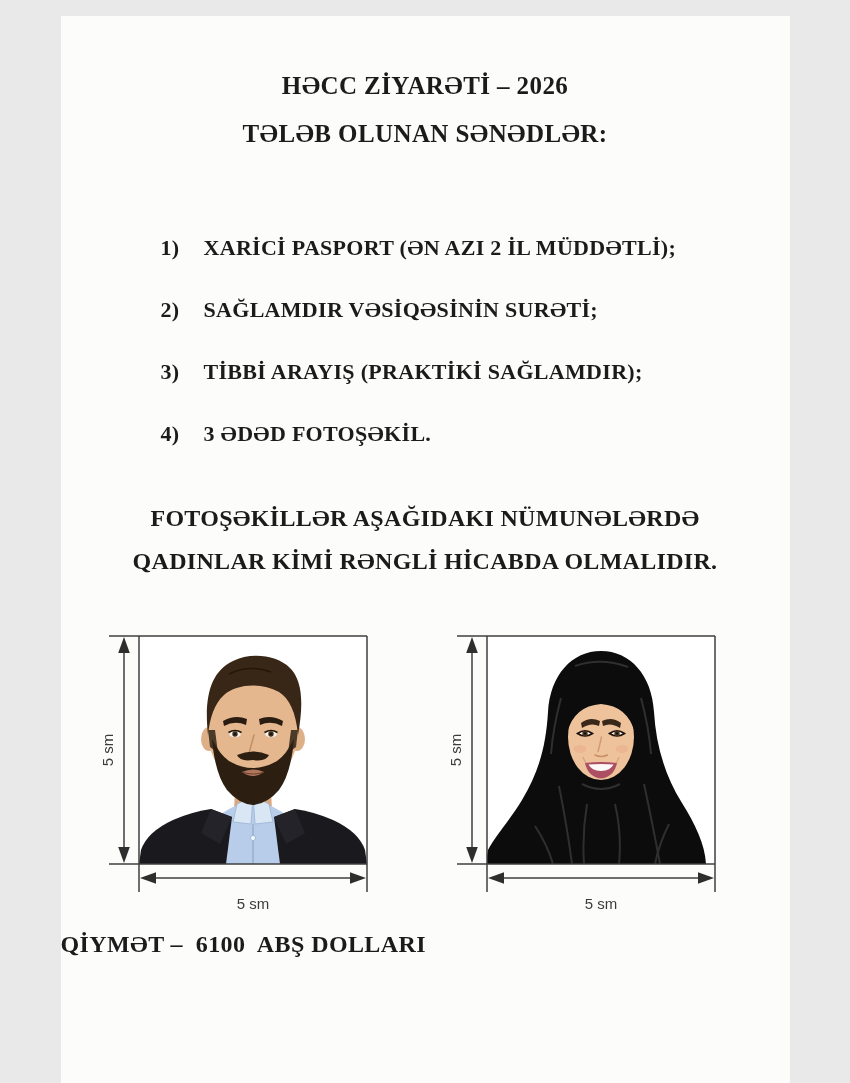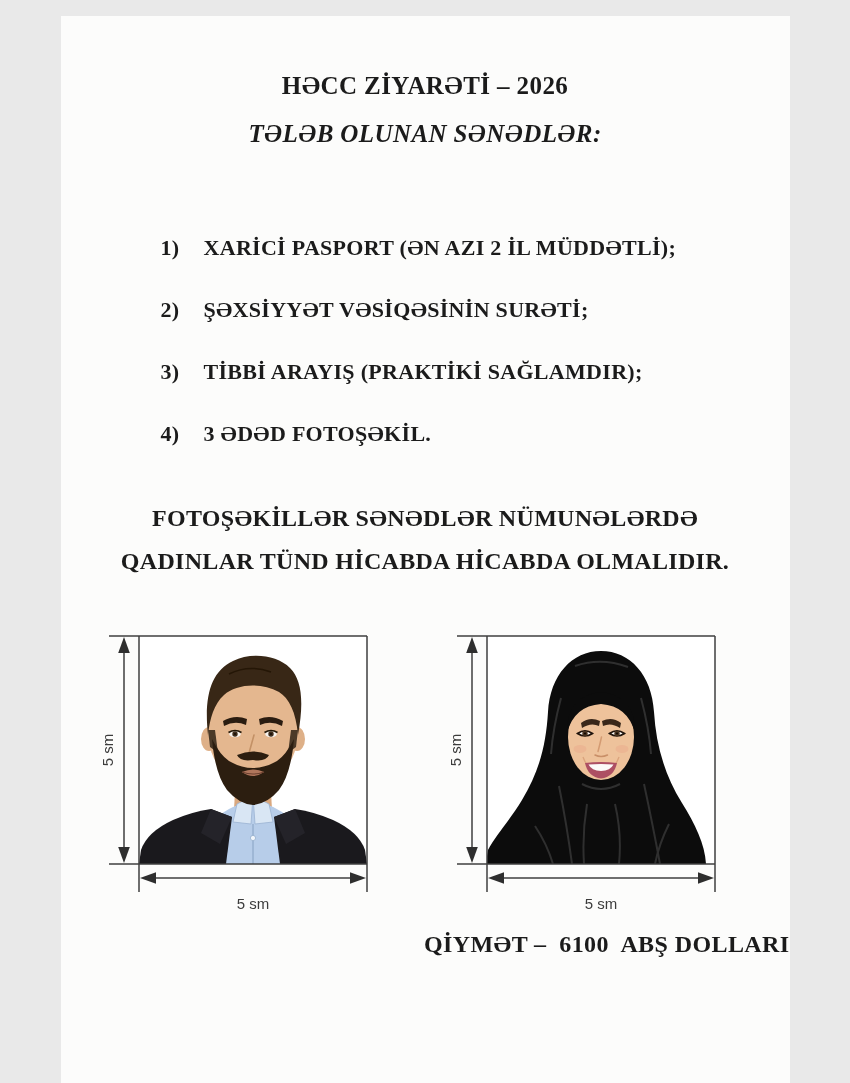--- a/index.html
+++ b/index.html
@@ -19,21 +19,20 @@
     font-size:25px;
     line-height:31px;
     letter-spacing:0.4px;
   }
   .doc-subtitle {
     margin-top:17px;
     text-align:center;
     font-size:25px;
     line-height:31px;
     letter-spacing:0.4px;
-    font-style:italic;
   }
   .req-list {
     list-style:none;
     margin:84px 0 0 0;
     padding:0 0 0 100px;
   }
   .req-item {
     display:flex;
     align-items:baseline;
     font-size:22px;
@@ -58,21 +57,21 @@
   }
   .photo-block { display:block; }
   .dim-label {
     font-family:"Liberation Sans","DejaVu Sans",sans-serif;
     font-size:15px;
     font-weight:normal;
     fill:#3c3c3c;
   }
   .price {
     margin-top:5px;
-    text-align:right;
+    text-align:left;
     font-size:24px;
     line-height:30px;
     letter-spacing:0.4px;
     white-space:pre-wrap;
   }
 </style>
 </head>
 <body>
 
 <div class="page">
@@ -80,35 +79,35 @@
   <div class="doc-title">HƏCC ZİYARƏTİ – 2026</div>
   <div class="doc-subtitle">TƏLƏB OLUNAN SƏNƏDLƏR:</div>
 
   <ol class="req-list">
     <li class="req-item">
       <span class="req-num">1)</span>
       <span class="req-text">XARİCİ PASPORT (ƏN AZI 2 İL MÜDDƏTLİ);</span>
     </li>
     <li class="req-item">
       <span class="req-num">2)</span>
-      <span class="req-text">ŞƏXSİYYƏT VƏSİQƏSİNİN SURƏTİ;</span>
+      <span class="req-text">SAĞLAMDIR VƏSİQƏSİNİN SURƏTİ;</span>
     </li>
     <li class="req-item">
       <span class="req-num">3)</span>
       <span class="req-text">TİBBİ ARAYIŞ (PRAKTİKİ SAĞLAMDIR);</span>
     </li>
     <li class="req-item">
       <span class="req-num">4)</span>
       <span class="req-text">3 ƏDƏD FOTOŞƏKİL.</span>
     </li>
   </ol>
 
   <div class="note">
-    <div class="note-line">FOTOŞƏKİLLƏR SƏNƏDLƏR NÜMUNƏLƏRDƏ</div>
-    <div class="note-line">QADINLAR TÜND HİCABDA HİCABDA OLMALIDIR.</div>
+    <div class="note-line">FOTOŞƏKİLLƏR AŞAĞIDAKI NÜMUNƏLƏRDƏ</div>
+    <div class="note-line">QADINLAR KİMİ RƏNGLİ HİCABDA OLMALIDIR.</div>
   </div>
 
   <div class="photos-row">
 
     <svg class="photo-block" width="300" height="300" viewBox="0 0 300 300" role="img">
       <defs>
         <clipPath id="clipM">
             <rect x="38" y="12" width="228" height="228"></rect>
           </clipPath>
       </defs>

